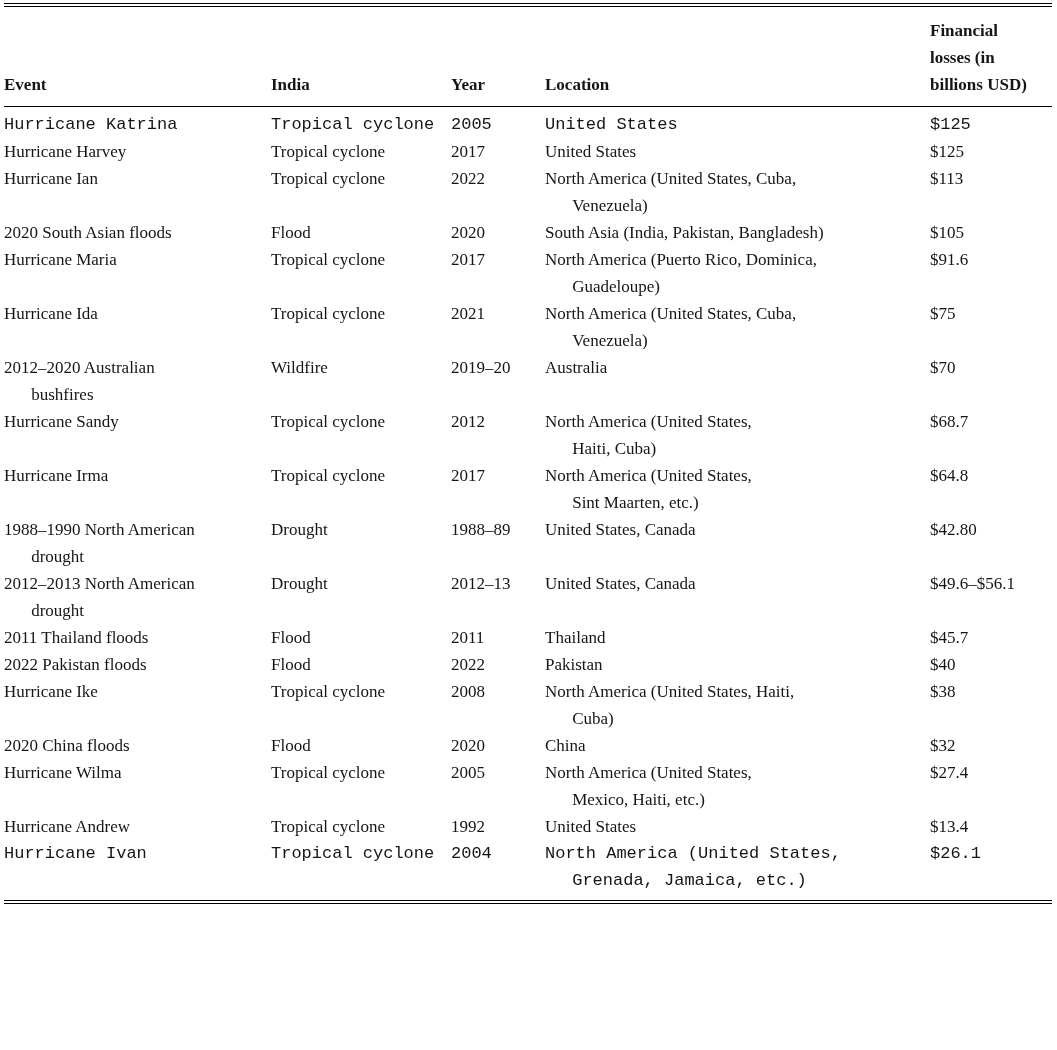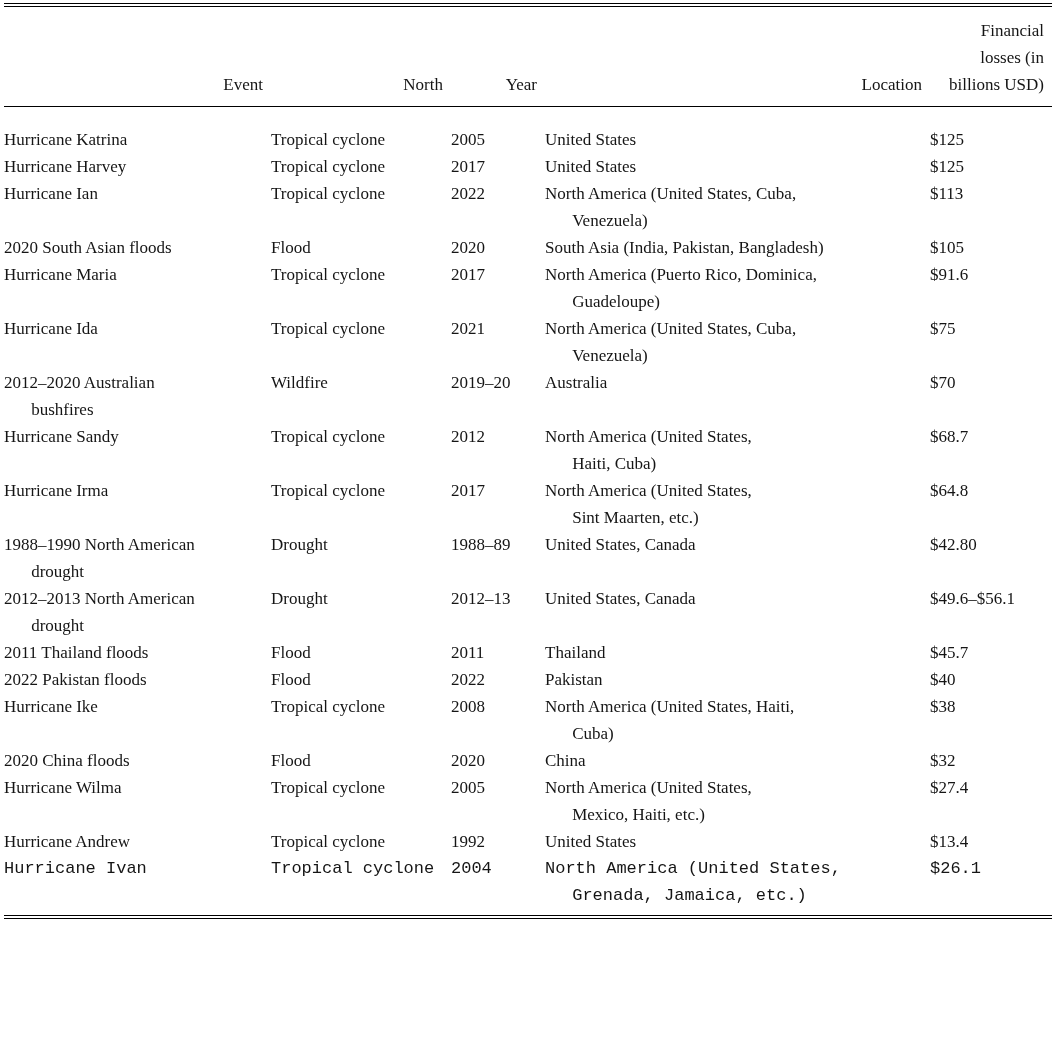--- a/index.html
+++ b/index.html
@@ -23,55 +23,55 @@
     border-bottom: 1px solid #000;
   }
   table.data-table {
     width: 100%;
     border-collapse: collapse;
     table-layout: fixed;
     font-size: 17px;
     line-height: 27px;
   }
   table.data-table th {
-    text-align: right;
+    text-align: left;
     vertical-align: bottom;
-    font-weight: normal;
+    font-weight: bold;
     padding: 10px 8px 8px 0;
     border-bottom: 1px solid #000;
     white-space: pre-line;
   }
   table.data-table td {
     vertical-align: top;
     white-space: pre-line;
     
     padding: 0 8px 0 1.6em;
     text-indent: -1.6em;
   }
-  table.data-table tbody tr:first-child td { padding-top: 19px; }
+  table.data-table tbody tr:first-child td { padding-top: 4px; font-family: Liberation Mono, monospace; }
   table.data-table tbody tr:last-child td { padding-bottom: 6px; font-family: Liberation Mono, monospace; }
 </style>
 </head>
 <body>
 
 <div class="page">
   <div class="rule-double"></div>
 
   <table class="data-table">
     <colgroup>
       <col style="width:267px">
       <col style="width:180px">
       <col style="width:94px">
       <col style="width:385px">
       <col>
     </colgroup>
     <thead>
       <tr>
         <th>Event</th>
-        <th>North</th>
+        <th>India</th>
         <th>Year</th>
         <th>Location</th>
         <th>Financial
 losses (in
 billions USD)</th>
       </tr>
     </thead>
     <tbody>
         <tr>
           <td>Hurricane Katrina</td>

